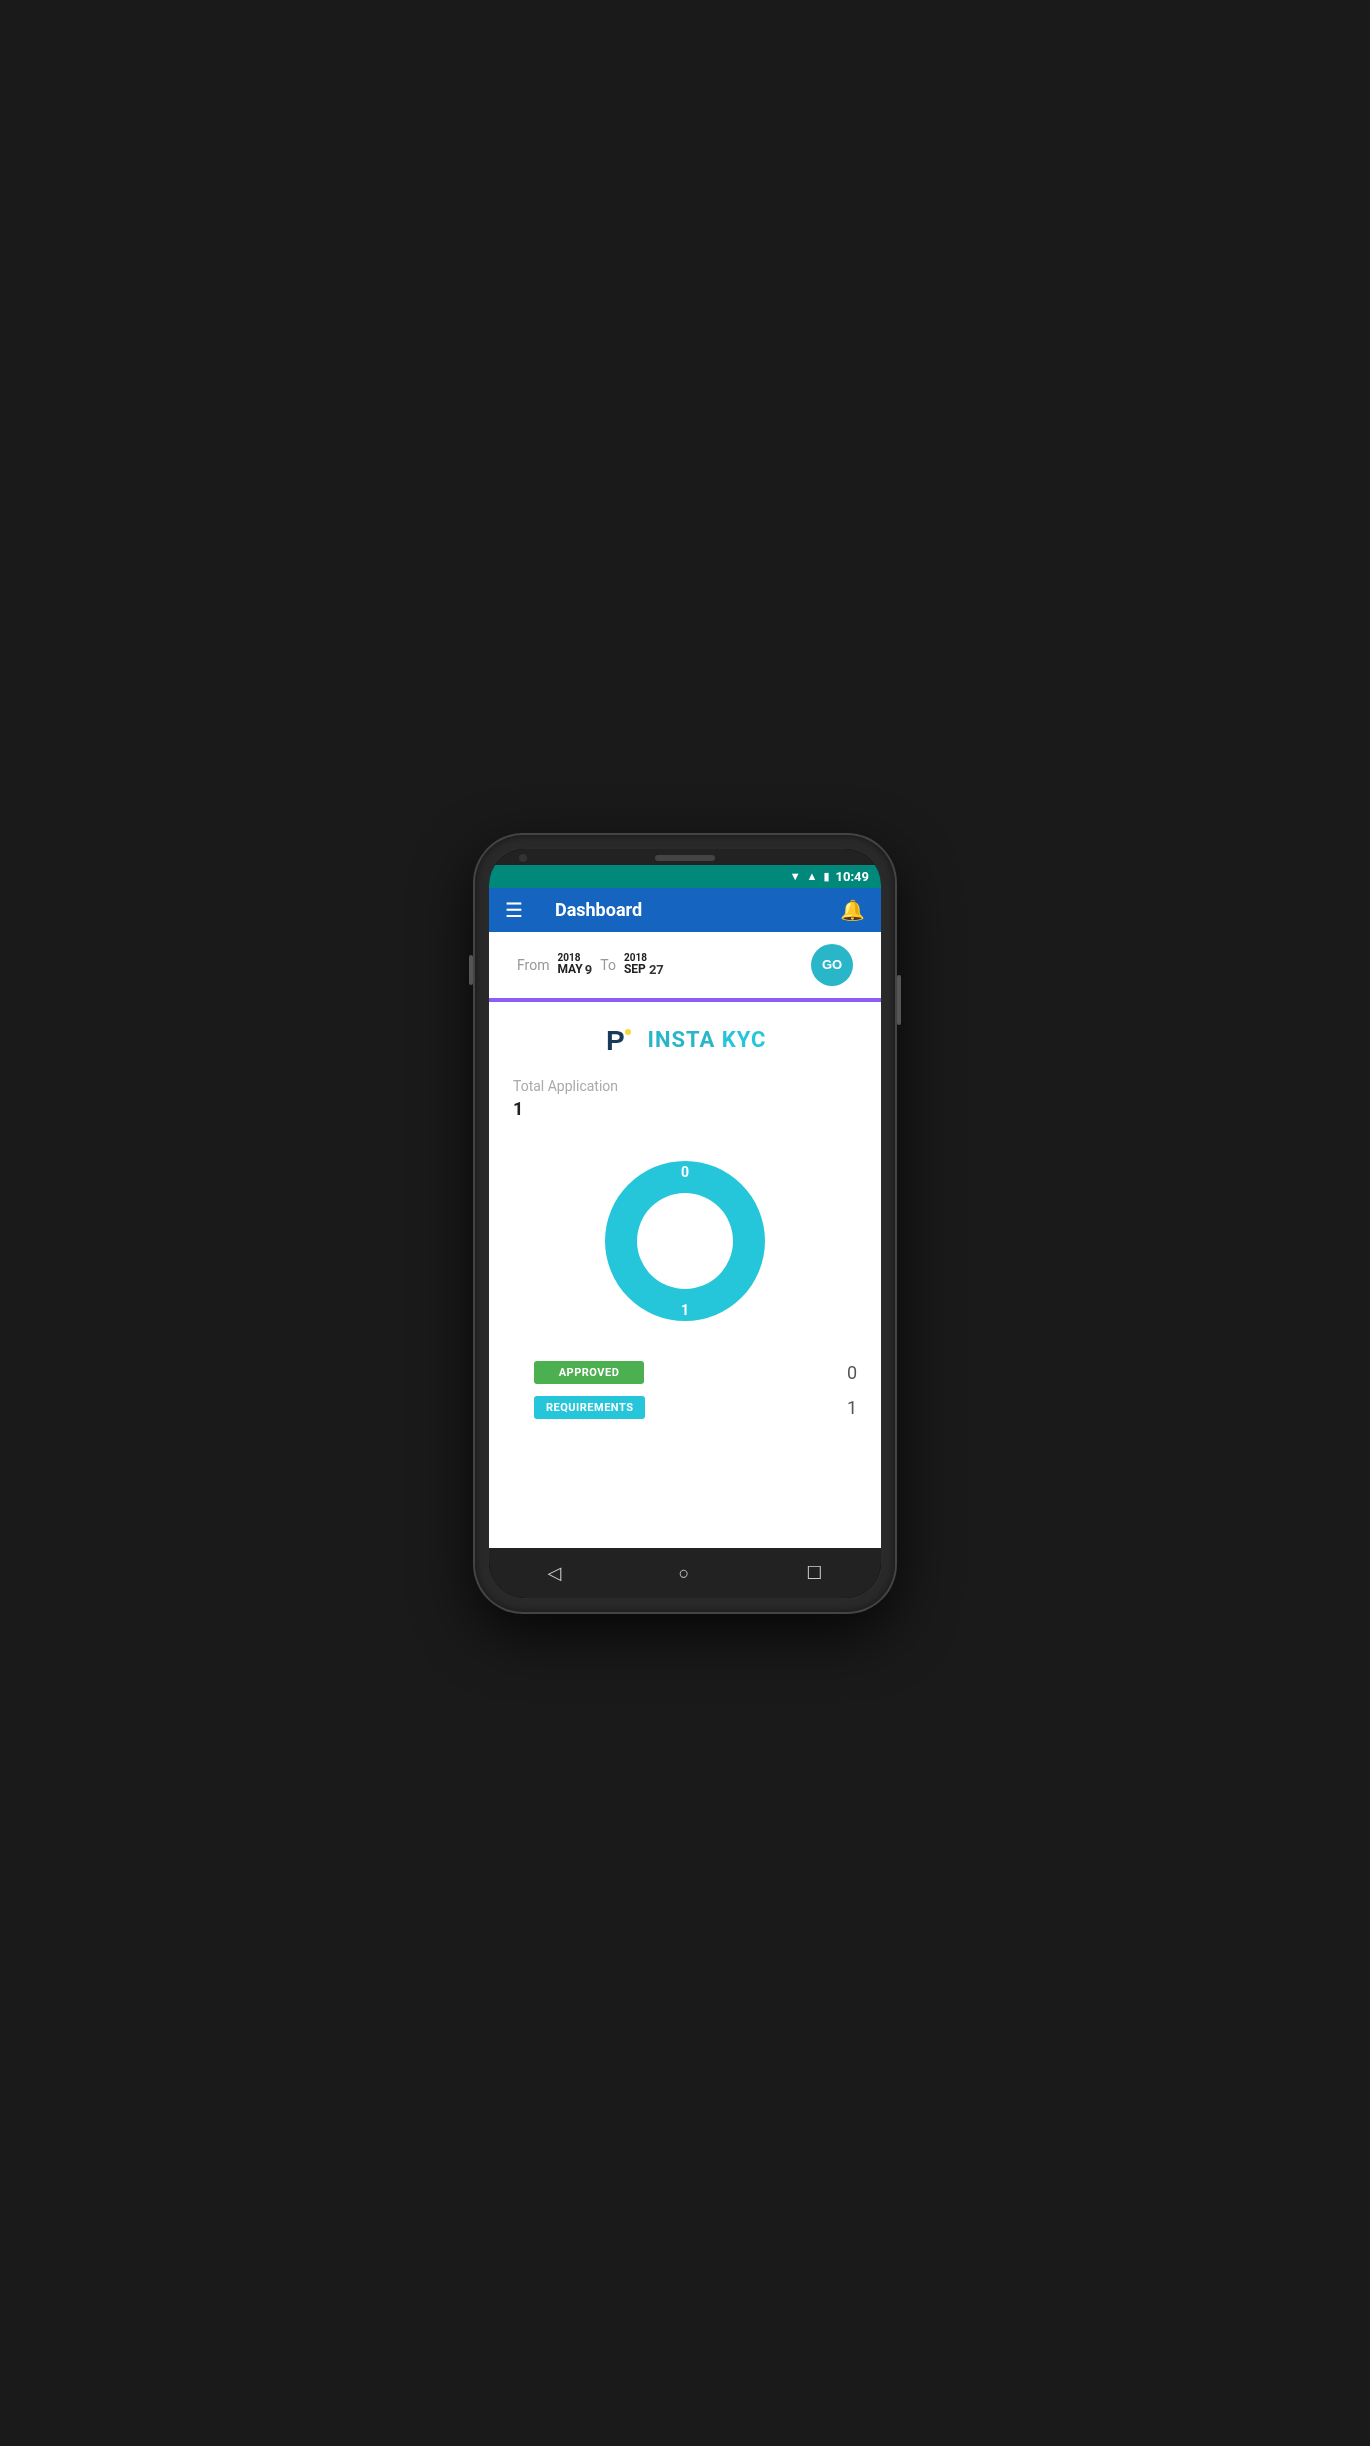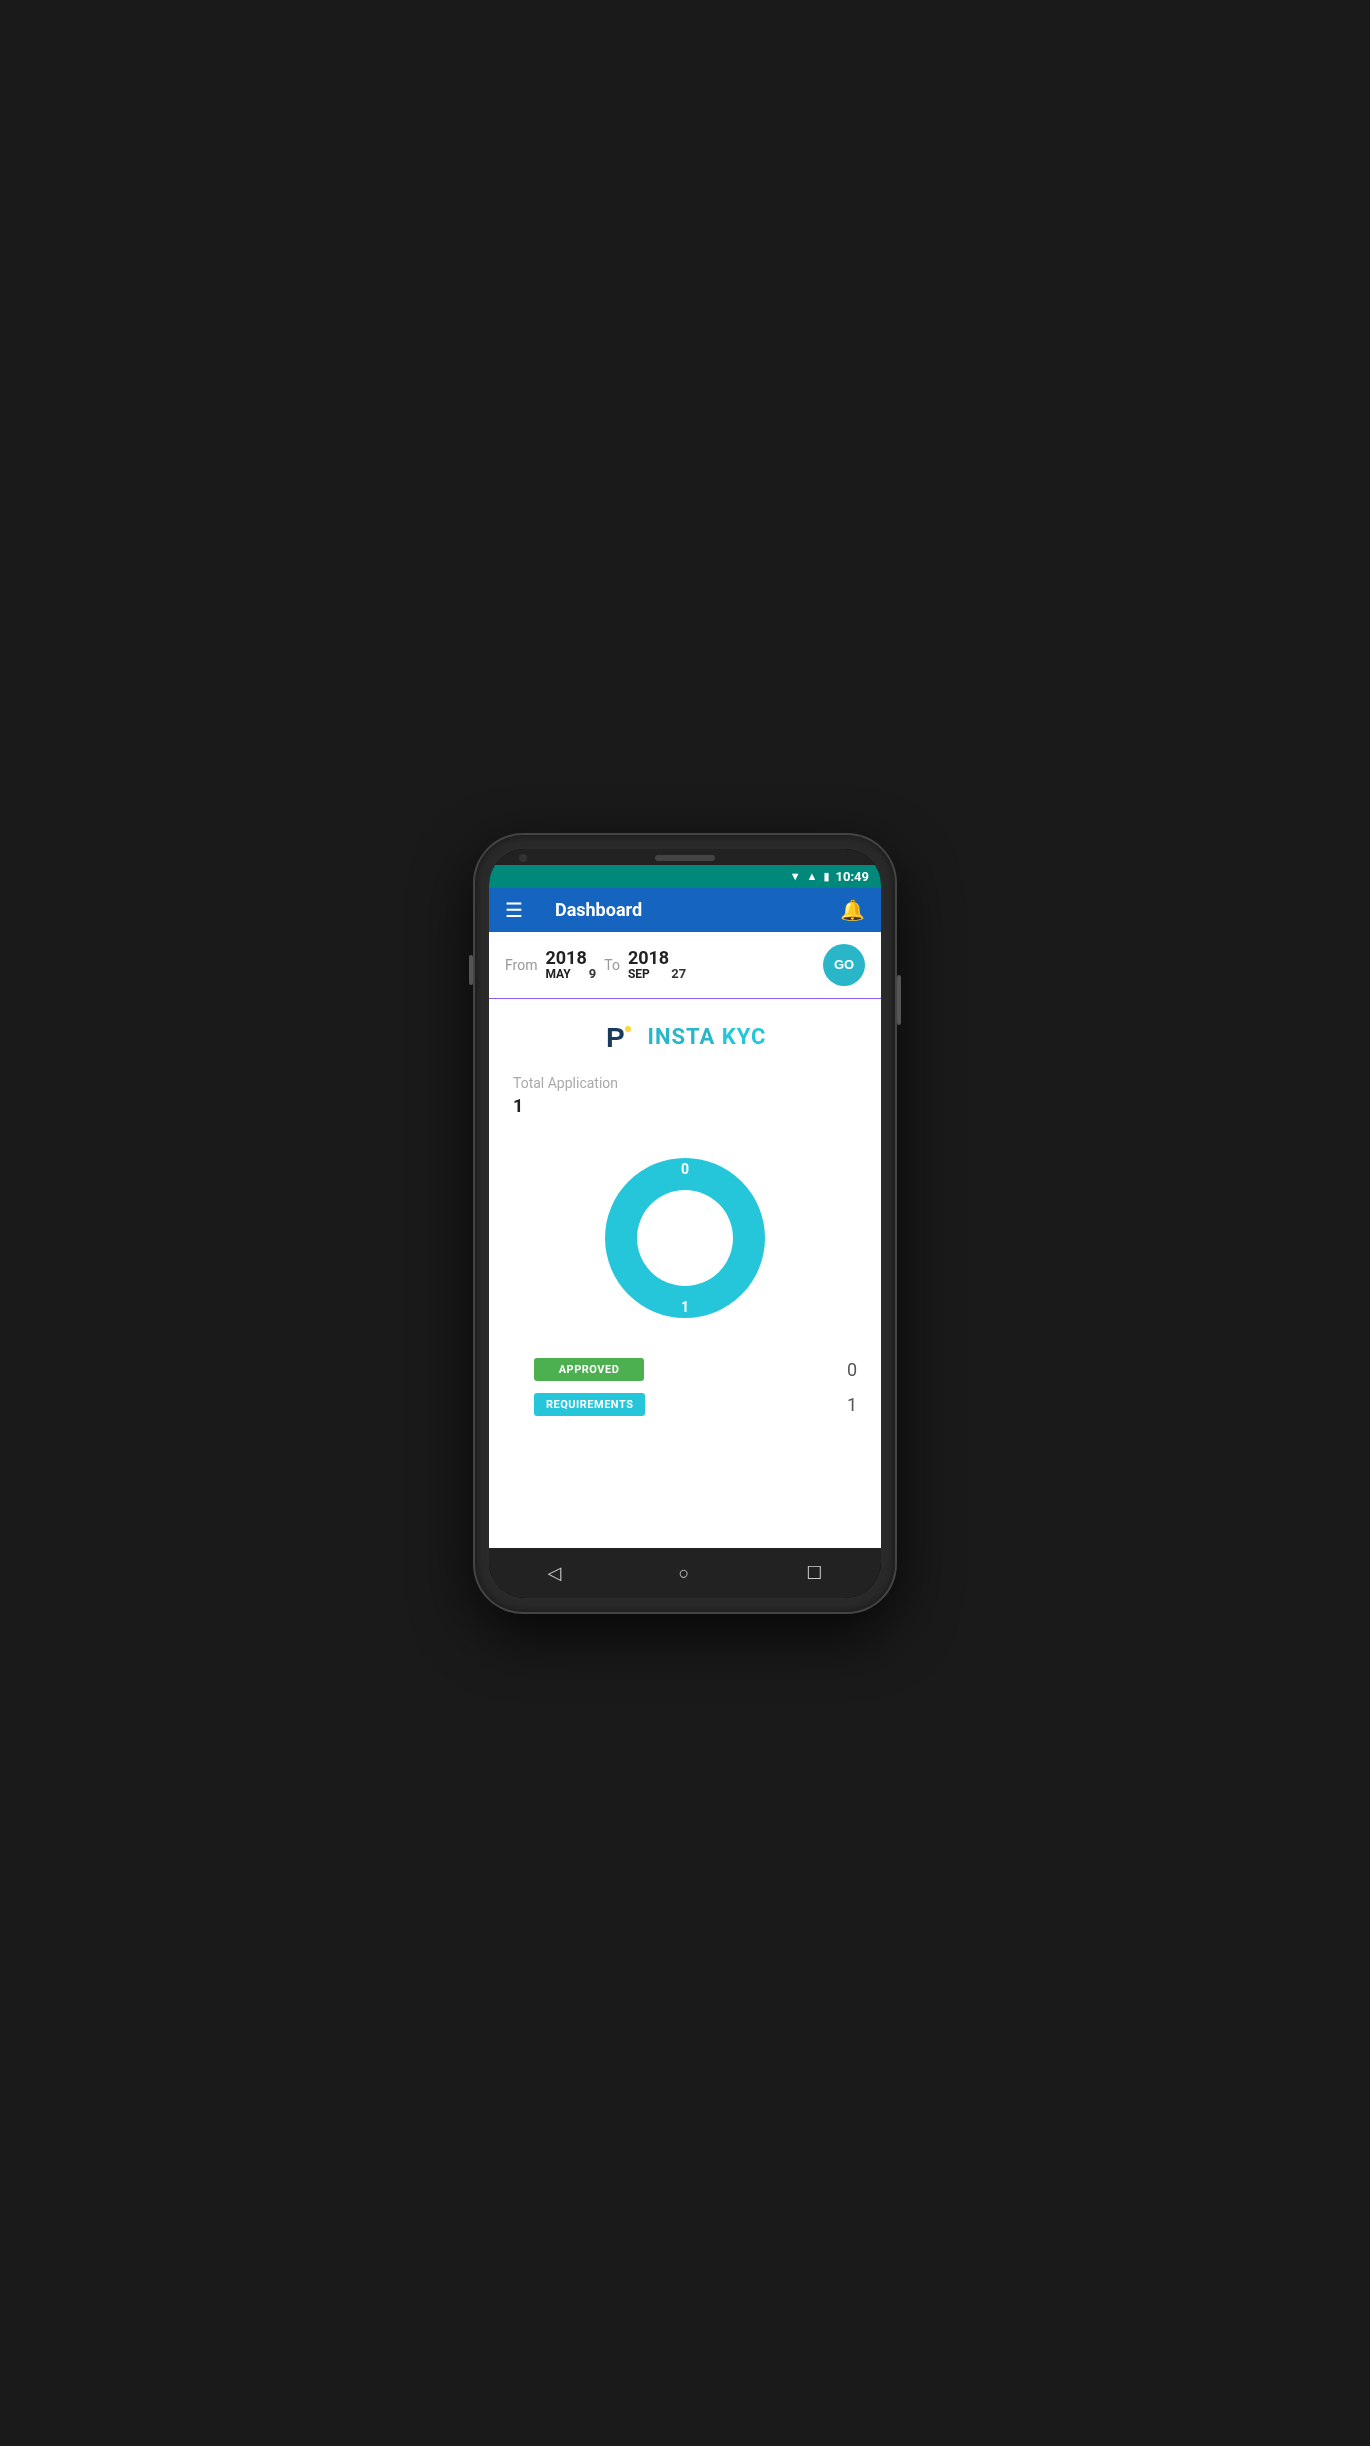--- a/index.html
+++ b/index.html
@@ -116,22 +116,22 @@
       color: white;
       font-size: 20px;
       cursor: pointer;
     }
 
     
     .date-filter-bar {
       background: white;
       display: flex;
       align-items: center;
-      padding: 12px 16px;
-      border-bottom: 1px solid #8b5cf6;
+      padding: 12px 28px;
+      border-bottom: 4px solid #8b5cf6;
       flex-shrink: 0;
       gap: 8px;
     }
 
     .filter-label {
       color: #999;
       font-size: 14px;
     }
 
     .date-day {
@@ -140,21 +140,21 @@
       color: #333;
     }
 
     .date-stack {
       display: flex;
       flex-direction: column;
       align-items: flex-start;
     }
 
     .date-row-top {
-      font-size: 18px;
+      font-size: 10px;
       font-weight: bold;
       color: #222;
       line-height: 1.1;
     }
 
     .date-row-bottom {
       font-size: 12px;
       font-weight: bold;
       color: #222;
       line-height: 1.1;

